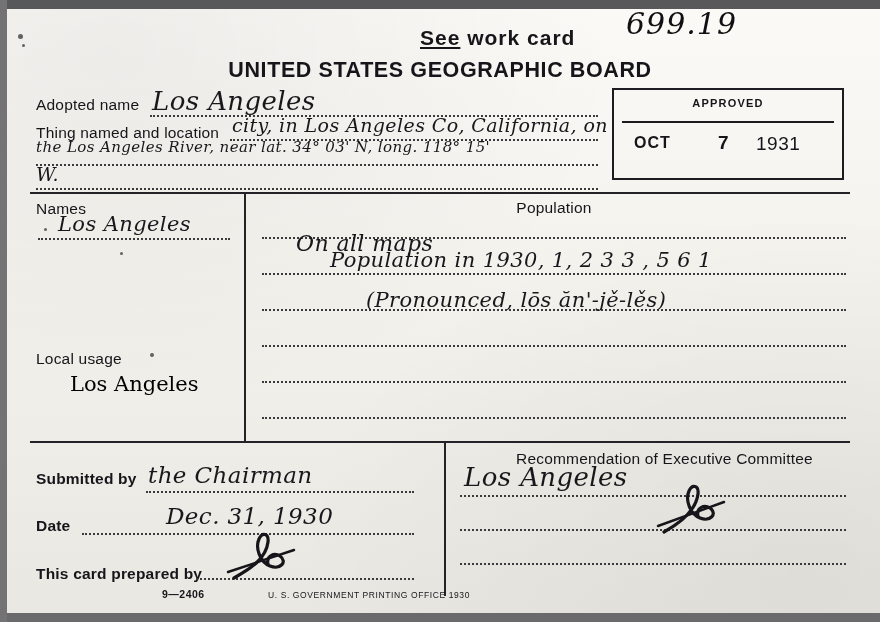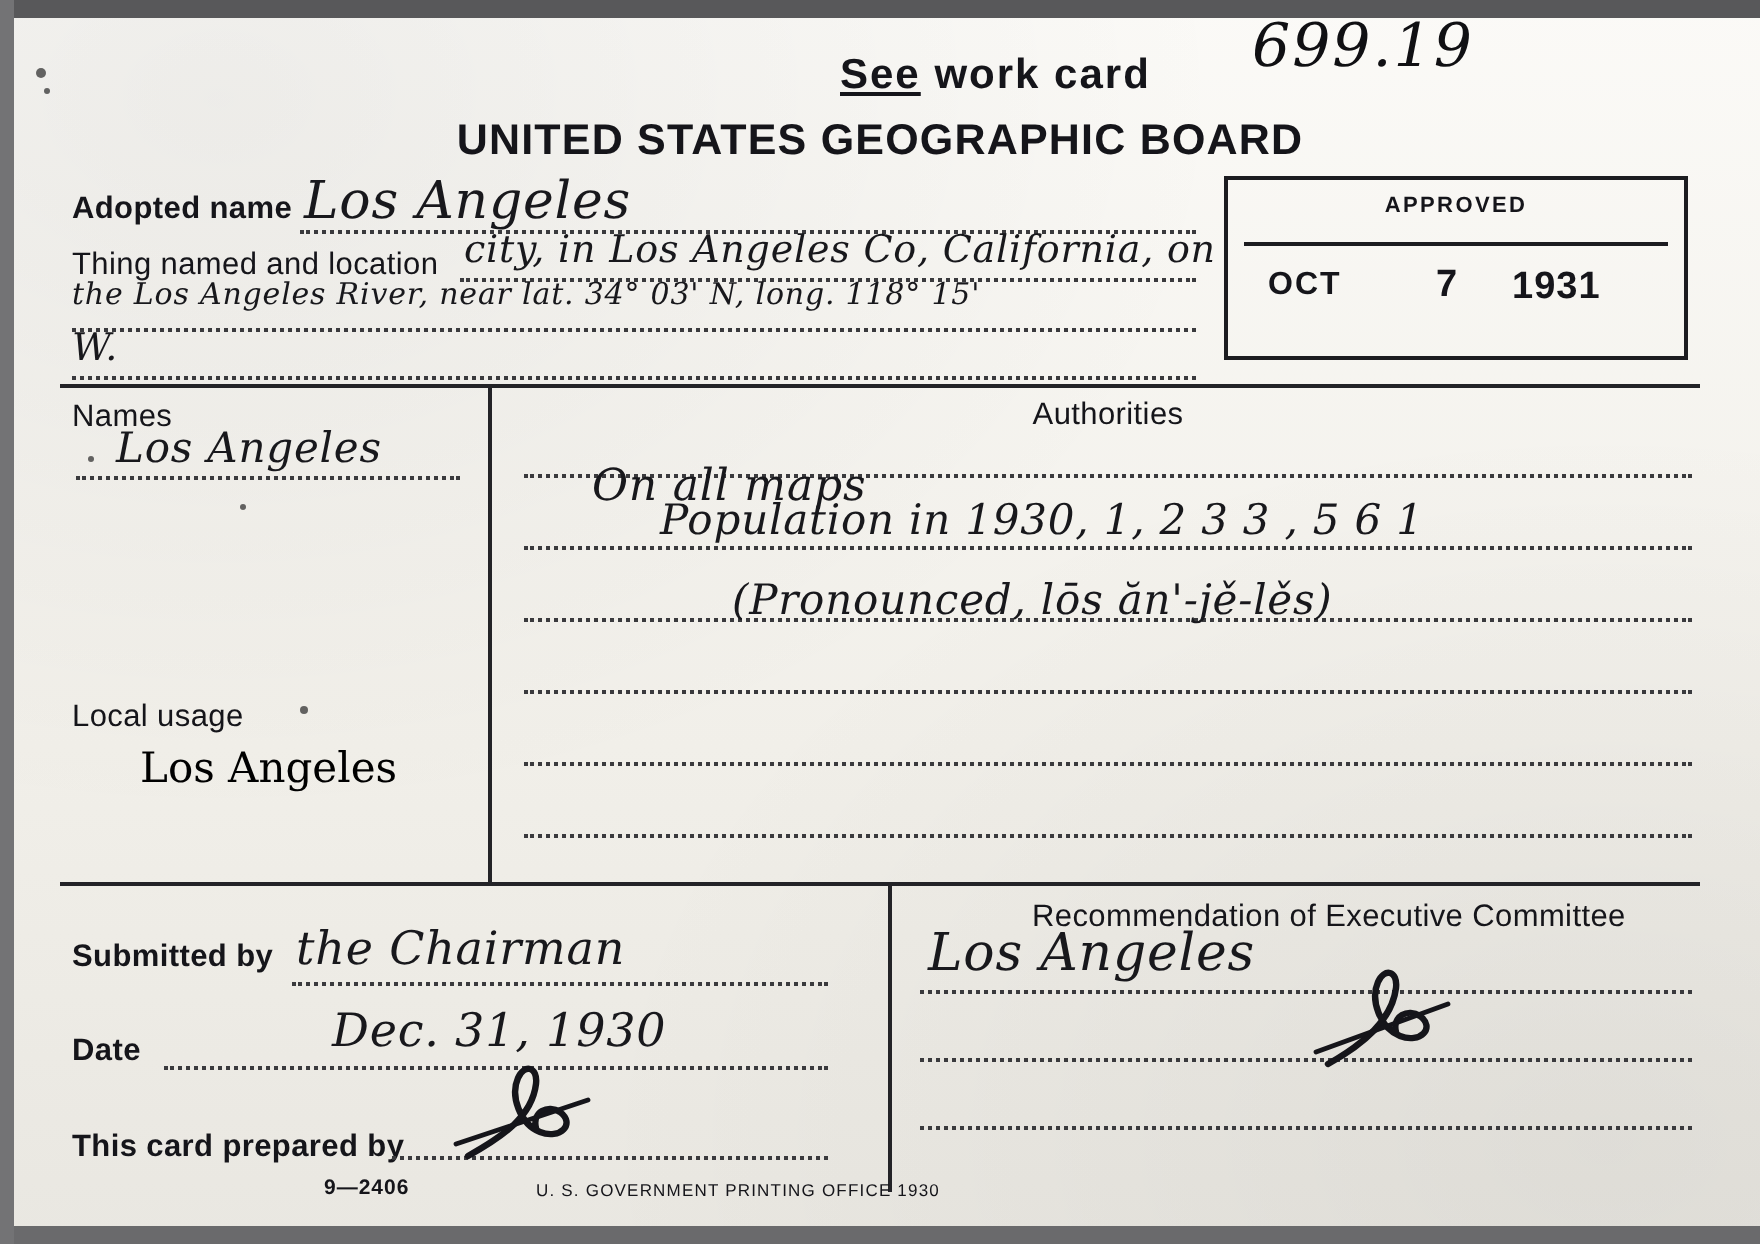--- a/index.html
+++ b/index.html
@@ -111,21 +111,21 @@
     left: 0; top: 58px; width: 880px;
     text-align: center;
     font-size: 21.5px;
     font-weight: bold;
     letter-spacing: .6px;
   }
 
   
   .lbl { position: absolute; font-size: 15.5px; }
 
-  #adopted-label { left: 36px; top: 96px; font-weight: bold; }
+  #adopted-label { left: 36px; top: 96px; }
   #adopted-value {
     position: absolute; left: 152px; top: 86px;
     font-size: 26px;
   }
   #adopted-line { left: 150px; top: 115px; width: 448px; }
 
   #thing-label { left: 36px; top: 124px; }
   #thing-value-1 {
     position: absolute; left: 232px; top: 114px; font-size: 19px;
   }
@@ -162,21 +162,21 @@
   #approval-month {
     position: absolute; left: 20px; top: 44px;
     font-size: 16px; font-weight: bold; letter-spacing: 1px;
   }
   #approval-day {
     position: absolute; left: 104px; top: 42px;
     font-size: 19px; font-weight: bold;
   }
   #approval-year {
     position: absolute; left: 142px; top: 43px;
-    font-size: 19px; font-weight: bold; letter-spacing: .5px;
+    font-size: 19px; font-weight: normal; letter-spacing: .5px;
   }
 
   
   #rule-upper { left: 30px; top: 192px; width: 820px; height: 2px; }
   #rule-vert  { left: 244px; top: 192px; width: 2px; height: 250px; }
   #rule-lower { left: 30px; top: 441px; width: 820px; height: 2px; }
   #rule-vert2 { left: 444px; top: 441px; width: 2px; height: 155px; }
 
   
   #names-label { left: 36px; top: 200px; }
@@ -302,21 +302,21 @@
   <div id="rule-lower" class="rule"></div>
   <div id="rule-vert2" class="rule"></div>
 
   <div id="names-label" class="lbl print">Names</div>
   <div id="names-line" class="dotline"></div>
   <div id="names-value" class="hand">Los Angeles</div>
 
   <div id="local-label" class="lbl print">Local usage</div>
   <div id="local-value">Los Angeles</div>
 
-  <div id="auth-label" class="print">Authorities</div>
+  <div id="auth-label" class="print">Population</div>
   <div id="auth-line-1" class="dotline auth-line"></div>
   <div id="auth-line-2" class="dotline auth-line"></div>
   <div id="auth-line-3" class="dotline auth-line"></div>
   <div id="auth-line-4" class="dotline auth-line"></div>
   <div id="auth-line-5" class="dotline auth-line"></div>
   <div id="auth-line-6" class="dotline auth-line"></div>
 
   <div id="auth-value-1" class="hand">On all maps</div>
   <div id="auth-value-2" class="hand">Population in 1930, 1, 2 3 3 , 5 6 1</div>
   <div id="auth-value-3" class="hand">(Pronounced, lōs ăn'-jě-lěs)</div>

